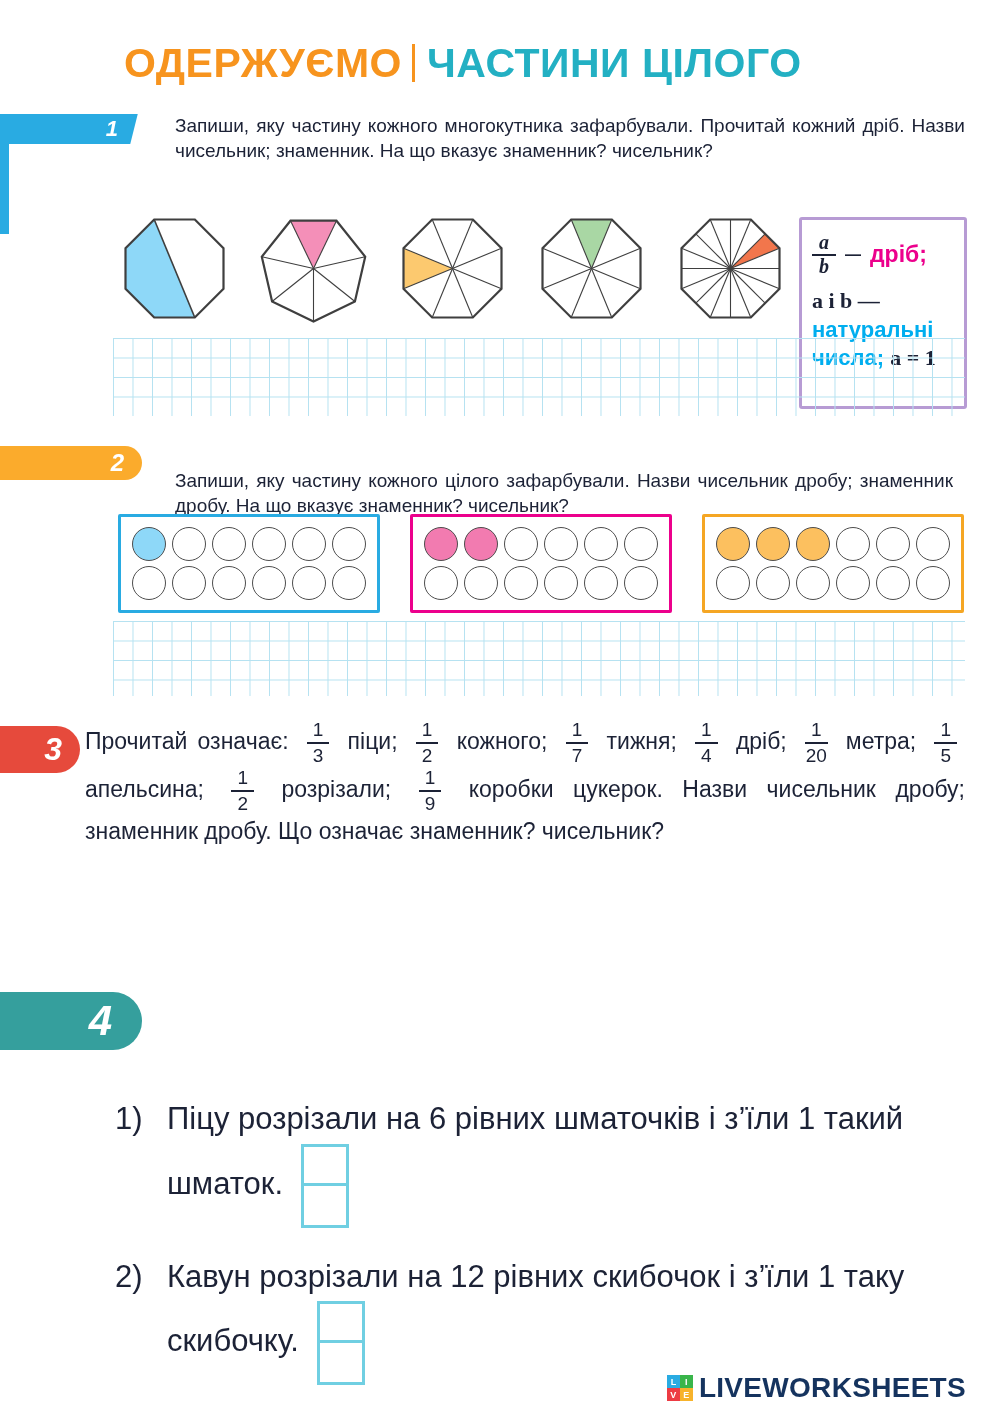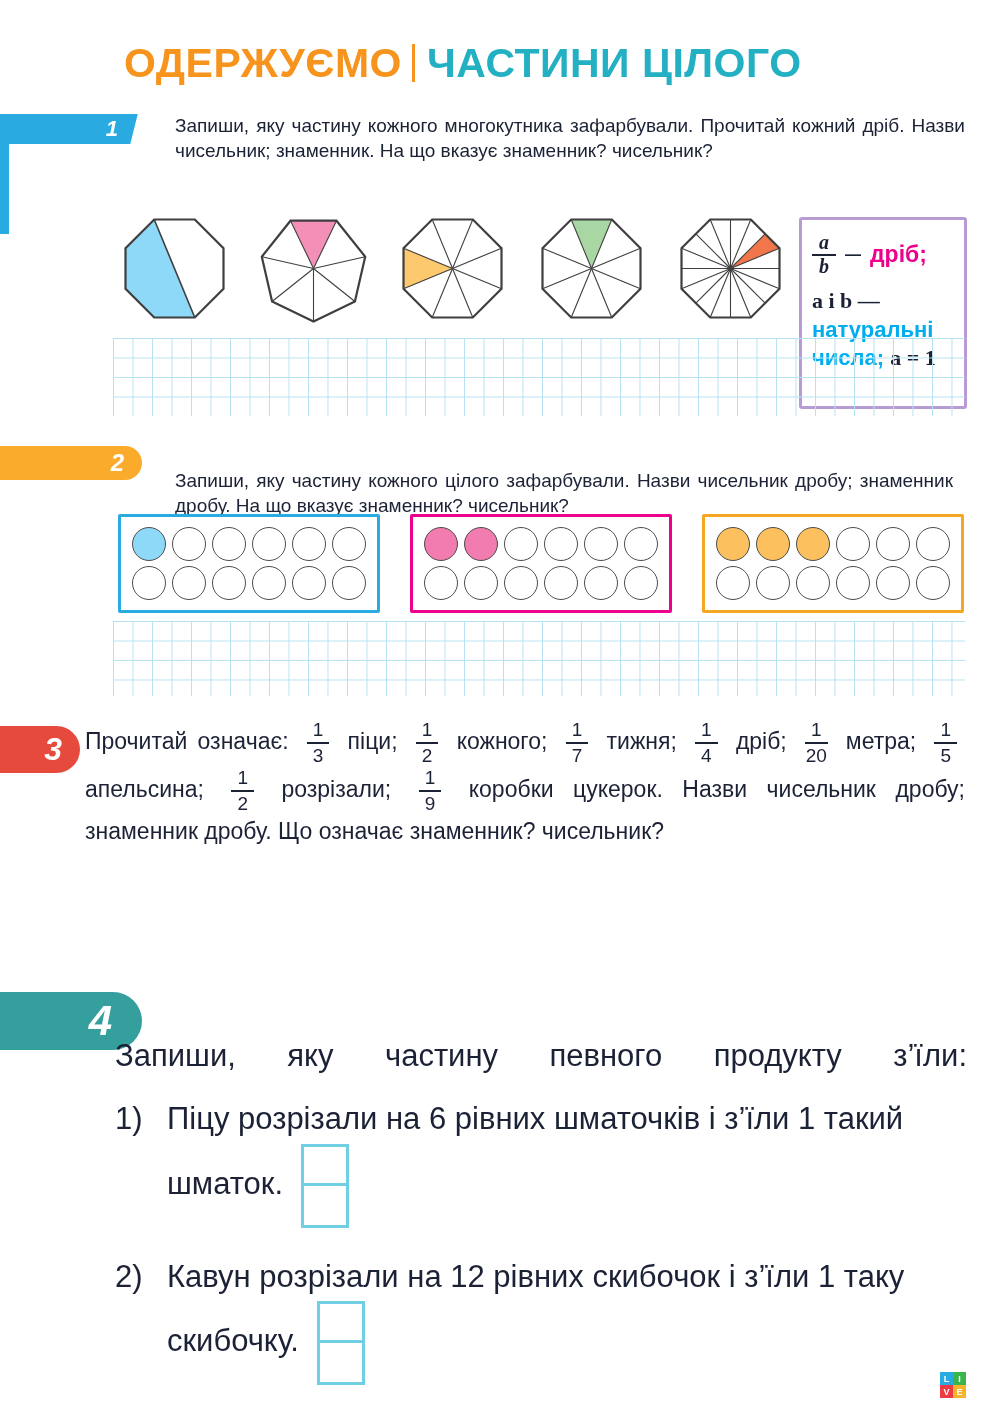--- a/index.html
+++ b/index.html
@@ -266,21 +266,20 @@
         <span class="ftop">1</span>
         <span class="fbot">2</span>
       </span><span> розрізали; </span><span class="frac">
         <span class="ftop">1</span>
         <span class="fbot">9</span>
       </span><span> коробки цукерок. </span><span>Назви чисельник дробу; знаменник дробу. Що означає знаменник? чисельник?</span></div>
 
   <div class="badge" id="badge4">
     <span>4</span>
   </div>
-  <div id="t4heading">Запиши, яку частину певного продукту з’їли:</div>
 
   <div id="t4items">
     <div class="t4-item">
       <div class="t4-num">1)</div>
       <div class="t4-body">
         <span>Піцу розрізали на 6 рівних шматочків і з’їли 1 такий шматок.</span><span class="answer-box">
           <span class="answer-cell top"></span>
           <span class="answer-cell"></span>
         </span>
       </div>
@@ -296,15 +295,16 @@
     </div>
   </div>
 
   <div class="footer">
     <span class="logo-grid">
       <span class="logo-cell" style="background: rgb(41, 171, 226);">L</span>
       <span class="logo-cell" style="background: rgb(57, 181, 74);">I</span>
       <span class="logo-cell" style="background: rgb(237, 59, 67);">V</span>
       <span class="logo-cell" style="background: rgb(247, 179, 43);">E</span>
     </span>
+    <span class="logo-text">LIVEWORKSHEETS</span>
   </div>
 
 </div>
 
 </body></html>

